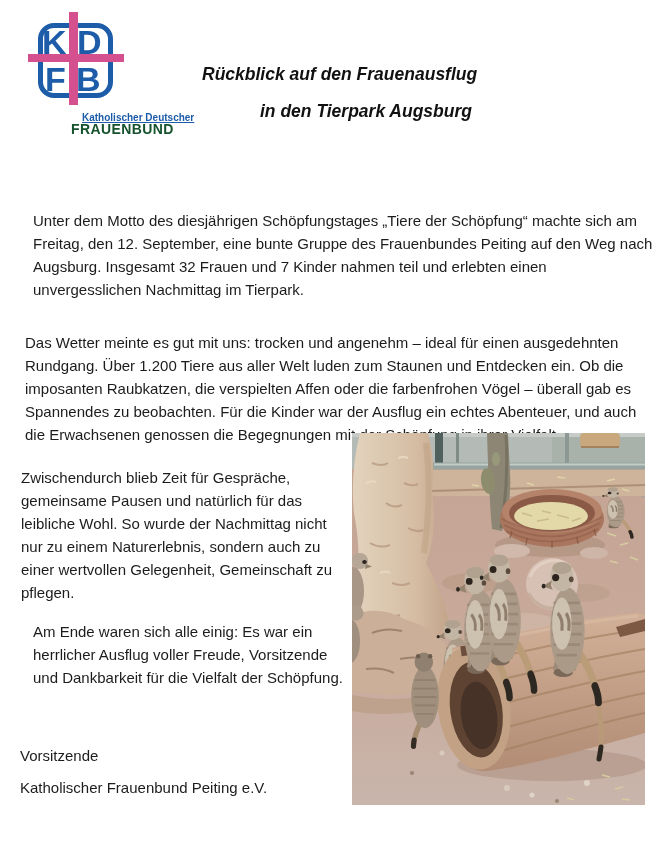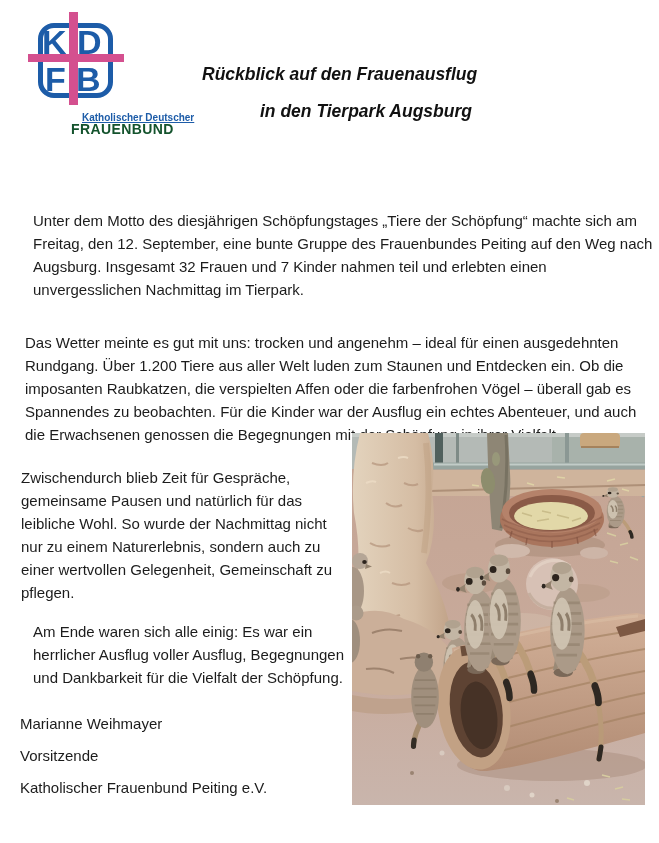--- a/index.html
+++ b/index.html
@@ -64,24 +64,23 @@
 imposanten Raubkatzen, die verspielten Affen oder die farbenfrohen Vögel – überall gab es
 Spannendes zu beobachten. Für die Kinder war der Ausflug ein echtes Abenteuer, und auch
 die Erwachsenen genossen die Begegnungen mit der Schöpfung in ihrer Vielfalt.</p>
   <p class="para p3">Zwischendurch blieb Zeit für Gespräche,
 gemeinsame Pausen und natürlich für das
 leibliche Wohl. So wurde der Nachmittag nicht
 nur zu einem Naturerlebnis, sondern auch zu
 einer wertvollen Gelegenheit, Gemeinschaft zu
 pflegen.</p>
   <p class="para p4">Am Ende waren sich alle einig: Es war ein
-herrlicher Ausflug voller Ausflug, Begegnungen
+herrlicher Ausflug voller Freude, Vorsitzende
 und Dankbarkeit für die Vielfalt der Schöpfung.</p>
 
-  <p class="sig s1">Marianne Weihmayer</p>
   <p class="sig s2">Vorsitzende</p>
   <p class="sig s3">Katholischer Frauenbund Peiting e.V.</p>
 
   <div class="photo">
     <svg width="293" height="372" viewBox="0 0 293 372" xmlns="http://www.w3.org/2000/svg">
       <defs>
         <linearGradient id="sandG" x1="0" y1="0" x2="0" y2="1">
           <stop offset="0" stop-color="#c4a493"></stop>
             <stop offset="0.6" stop-color="#c8aa9b"></stop>
             <stop offset="1" stop-color="#c9b5ac"></stop>

